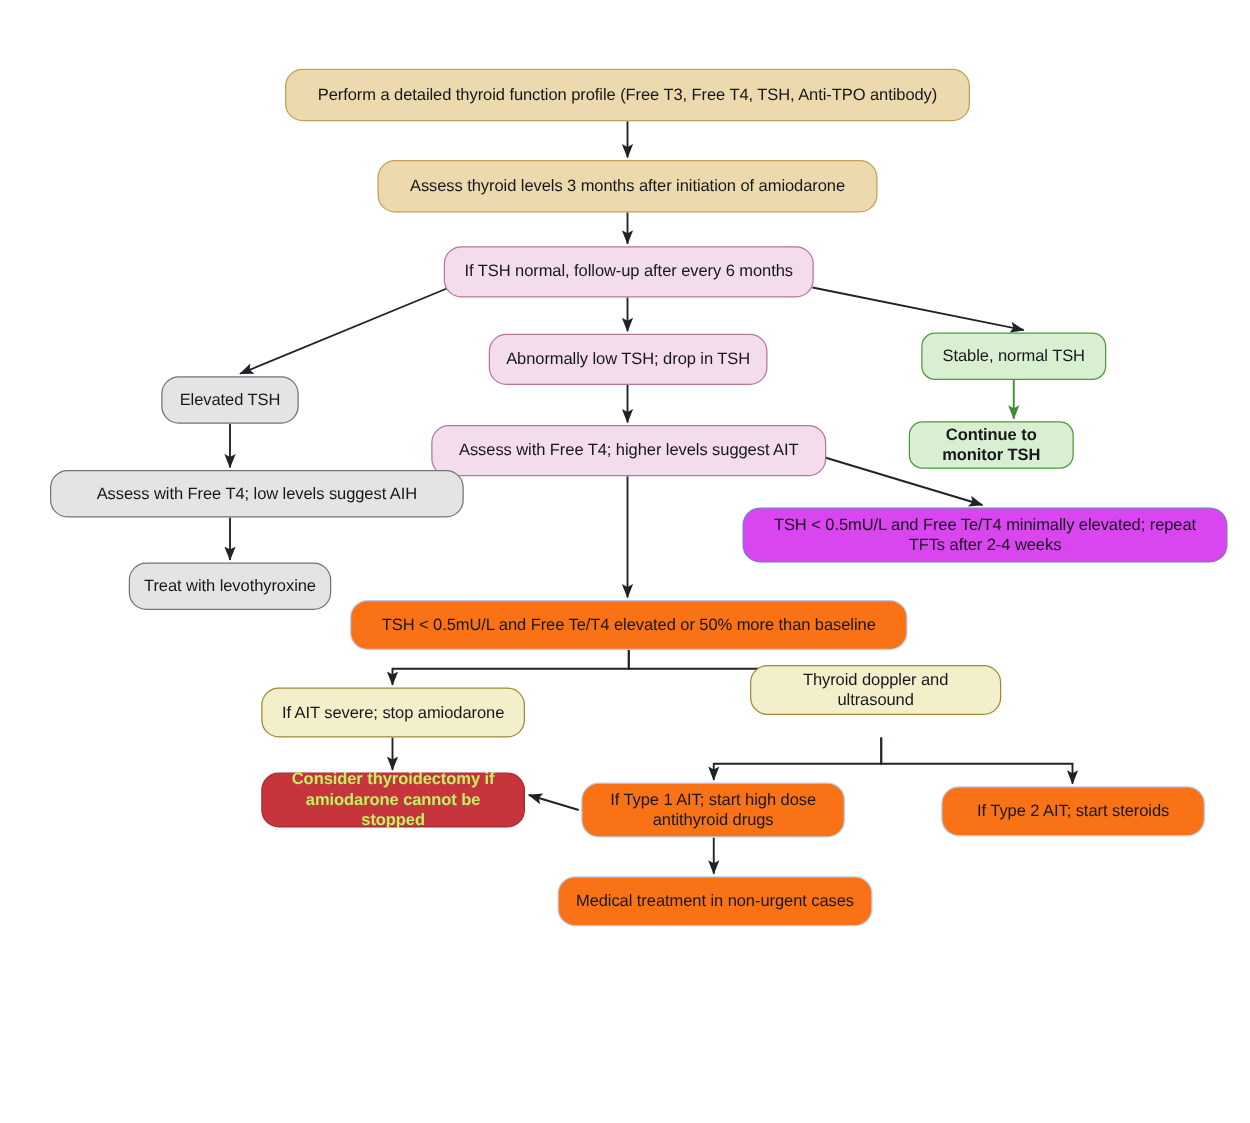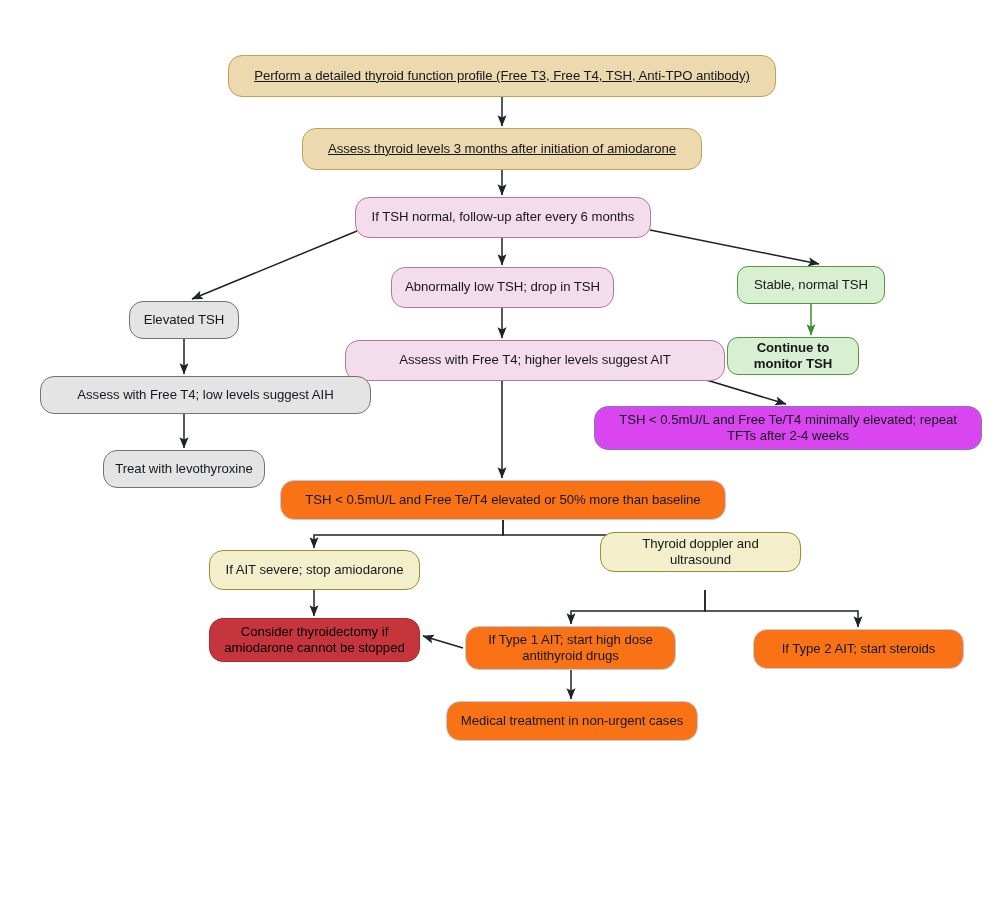--- a/index.html
+++ b/index.html
@@ -34,28 +34,28 @@
     border-radius: 14px;
     border-width: 1.6px;
     border-style: solid;
     font-size: 13.2px;
     line-height: 1.25;
     color: #15181c;
     padding: 4px 10px;
     z-index: 2;
     letter-spacing: -0.05px;
   }
-  .n-tan   { background: #ecd9ad; border-color: #c2a057; text-decoration: underline; }
+  .n-tan   { background: #ecd9ad; border-color: #c2a057; }
   .n-pink  { background: #f3dceb; border-color: #b6759c; }
   .n-grey  { background: #e4e4e4; border-color: #6f7479; }
   .n-green { background: #d9efd1; border-color: #4e9a3c; border-radius: 11px; }
   .n-purple{ background: #d946ef; border-color: #7b76c9; }
   .n-blue  { background: #f97316; border-color: #b9ccea; }
   .n-yellow{ background: #f3efcb; border-color: #9e8a33; }
-  .n-red   { background: #c6353c; border-color: #a72a31; color: #000000; font-weight: normal; }
+  .n-red   { background: #c6353c; border-color: #a72a31; color: #bef264; font-weight: bold; }
 </style>
 </head>
 <body>
 
 <div id="canvas">
 
   <svg id="edges" viewBox="0 0 1000 898" xmlns="http://www.w3.org/2000/svg">
     <defs>
       <marker id="ah" markerWidth="9" markerHeight="9" refX="7.2" refY="3.2" orient="auto" markerUnits="strokeWidth">
         <path d="M0,0.2 L7.6,3.2 L0,6.2 L1.6,3.2 Z" fill="#1f2226"></path>
@@ -118,21 +118,21 @@
       </div>
       <div class="node n-grey" style="left: 129px; top: 301px; width: 110px; height: 38px;">
         <span>Elevated TSH</span>
       </div>
       <div class="node n-pink" style="left: 391px; top: 267px; width: 223px; height: 41px;">
         <span>Abnormally low TSH; drop in TSH</span>
       </div>
       <div class="node n-green" style="left: 737px; top: 266px; width: 148px; height: 38px;">
         <span>Stable, normal TSH</span>
       </div>
-      <div class="node n-pink" style="left: 345px; top: 340px; width: 380px; height: 41px;">
+      <div class="node n-pink" style="left: 345px; top: 340px; width: 316px; height: 41px;">
         <span>Assess with Free T4; higher levels suggest AIT</span>
       </div>
       <div class="node n-green" style="left: 727px; top: 337px; width: 132px; height: 38px; font-weight: bold;">
         <span>Continue to monitor TSH</span>
       </div>
       <div class="node n-grey" style="left: 40px; top: 376px; width: 331px; height: 38px;">
         <span>Assess with Free T4; low levels suggest AIH</span>
       </div>
       <div class="node n-purple" style="left: 594px; top: 406px; width: 388px; height: 44px;">
         <span>TSH &lt; 0.5mU/L and Free Te/T4 minimally elevated; repeat TFTs after 2-4 weeks</span>

